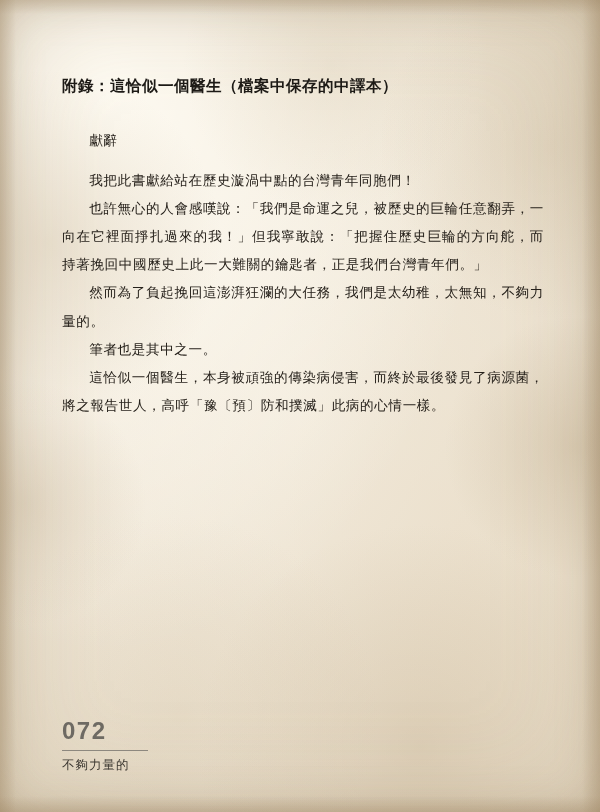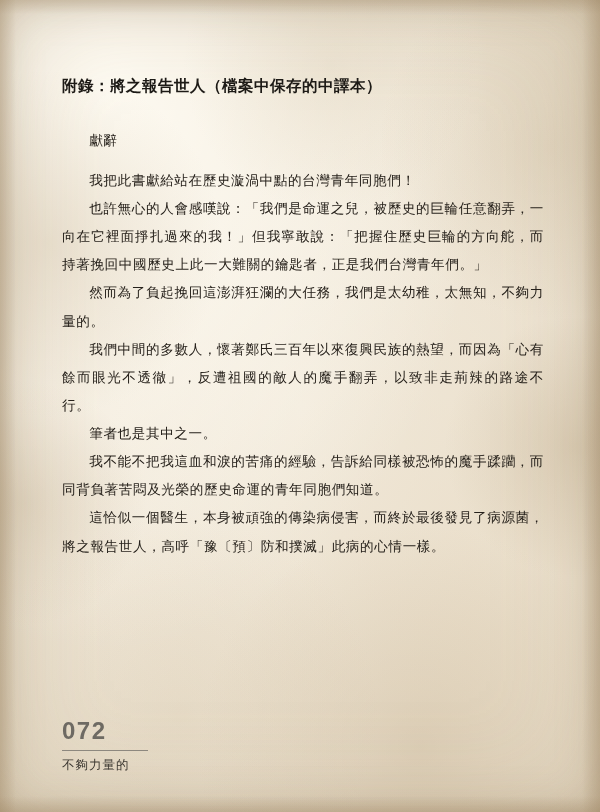--- a/index.html
+++ b/index.html
@@ -156,30 +156,28 @@
 
 <div id="page">
 
   <div class="edge-top"></div>
   <div class="edge-left"></div>
   <div class="edge-right"></div>
   <div class="edge-bottom"></div>
 
   <div class="content">
 
-    <h1 class="doc-title">附錄：將之報告世人（檔案中保存的中譯本）</h1>
+    <h1 class="doc-title">附錄：這恰似一個醫生（檔案中保存的中譯本）</h1>
 
     <div class="body-text">
       <p class="para heading-line">獻辭</p>
       <p class="para">我把此書獻給站在歷史漩渦中點的台灣青年同胞們！</p>
       <p class="para">也許無心的人會感嘆說：「我們是命運之兒，被歷史的巨輪任意翻弄，一向在它裡面掙扎過來的我！」但我寧敢說：「把握住歷史巨輪的方向舵，而持著挽回中國歷史上此一大難關的鑰匙者，正是我們台灣青年們。」</p>
       <p class="para">然而為了負起挽回這澎湃狂瀾的大任務，我們是太幼稚，太無知，不夠力量的。</p>
-      <p class="para">我們中間的多數人，懷著鄭氏三百年以來復興民族的熱望，而因為「心有餘而眼光不透徹」，反遭祖國的敵人的魔手翻弄，以致非走荊辣的路途不行。</p>
       <p class="para">筆者也是其中之一。</p>
-      <p class="para">我不能不把我這血和淚的苦痛的經驗，告訴給同樣被恐怖的魔手蹂躪，而同背負著苦悶及光榮的歷史命運的青年同胞們知道。</p>
       <p class="para">這恰似一個醫生，本身被頑強的傳染病侵害，而終於最後發見了病源菌，將之報告世人，高呼「豫〔預〕防和撲滅」此病的心情一樣。</p>
     </div>
 
   </div>
 
   <div class="footer">
     <div class="folio">072</div>
     <div class="footer-rule"></div>
     <div class="book-title">不夠力量的</div>
   </div>

